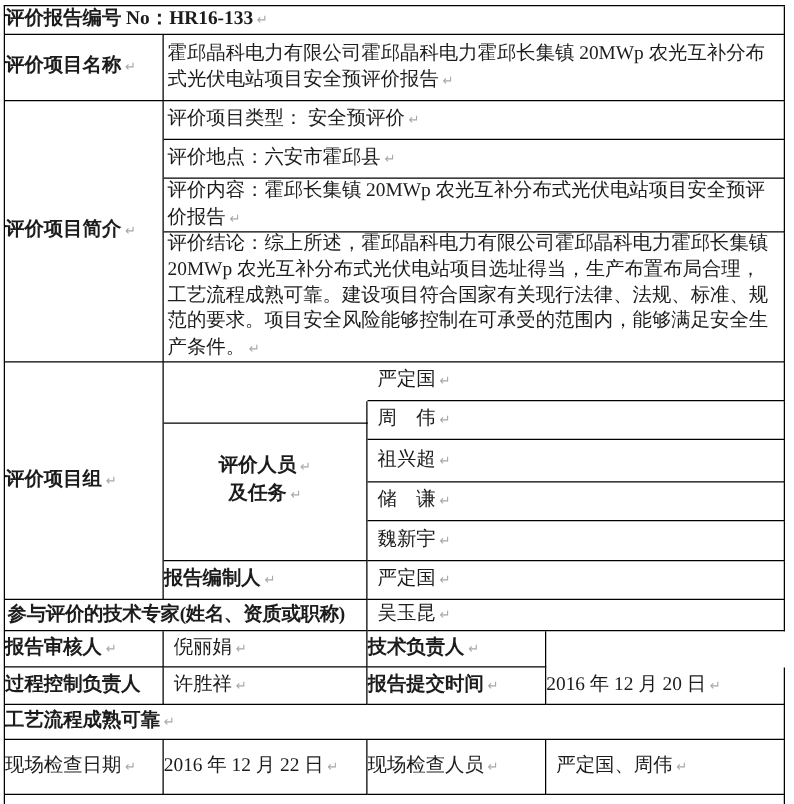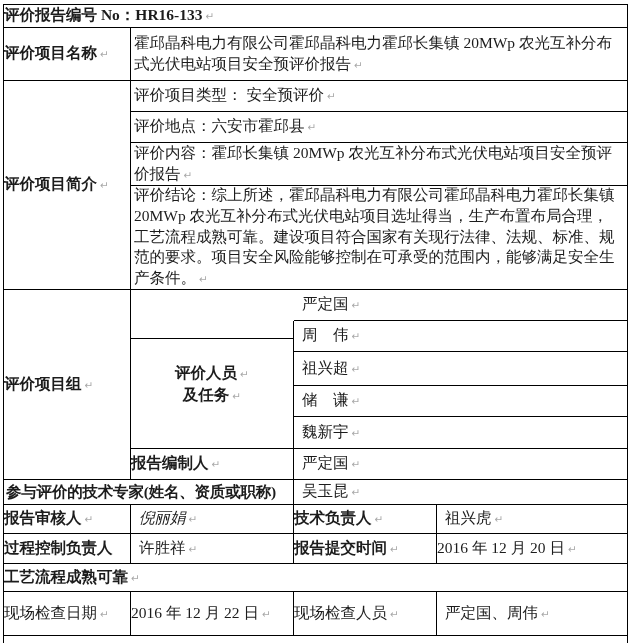--- a/index.html
+++ b/index.html
@@ -114,28 +114,25 @@
   <div class="cell bold tight" style="grid-row:13; grid-column:1/3;">
     <span>参与评价的技术专家(姓名、资质或职称)</span>
   </div>
   <div class="cell left" style="grid-row:13; grid-column:3/5;">
     <span class="pm">吴玉昆</span>
   </div>
 
   <div class="cell bold center" style="grid-row:14; grid-column:1;">
     <span class="pm">报告审核人</span>
   </div>
-  <div class="cell left" style="grid-row:14; grid-column:2;font-style:italic;">
+  <div class="cell left" style="grid-row:14; grid-column:2;">
     <span class="pm">倪丽娟</span>
   </div>
   <div class="cell bold center" style="grid-row:14; grid-column:3;">
     <span class="pm">技术负责人</span>
-  </div>
-  <div class="cell left" style="grid-row:14; grid-column:4;">
-    <span class="pm">祖兴虎</span>
   </div>
 
   <div class="cell bold center" style="grid-row:15; grid-column:1;">
     <span>过程控制负责人</span>
   </div>
   <div class="cell left" style="grid-row:15; grid-column:2;align-items:center;">
     <span class="pm">许胜祥</span>
   </div>
   <div class="cell bold center" style="grid-row:15; grid-column:3;">
     <span class="pm">报告提交时间</span>

